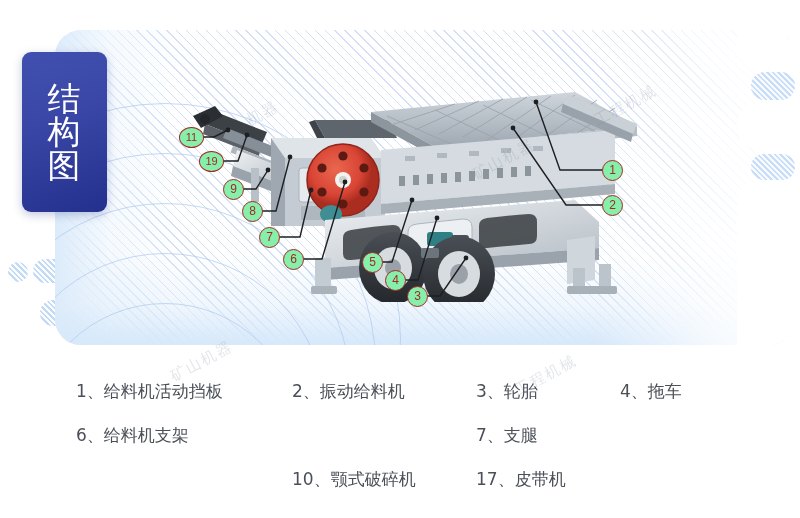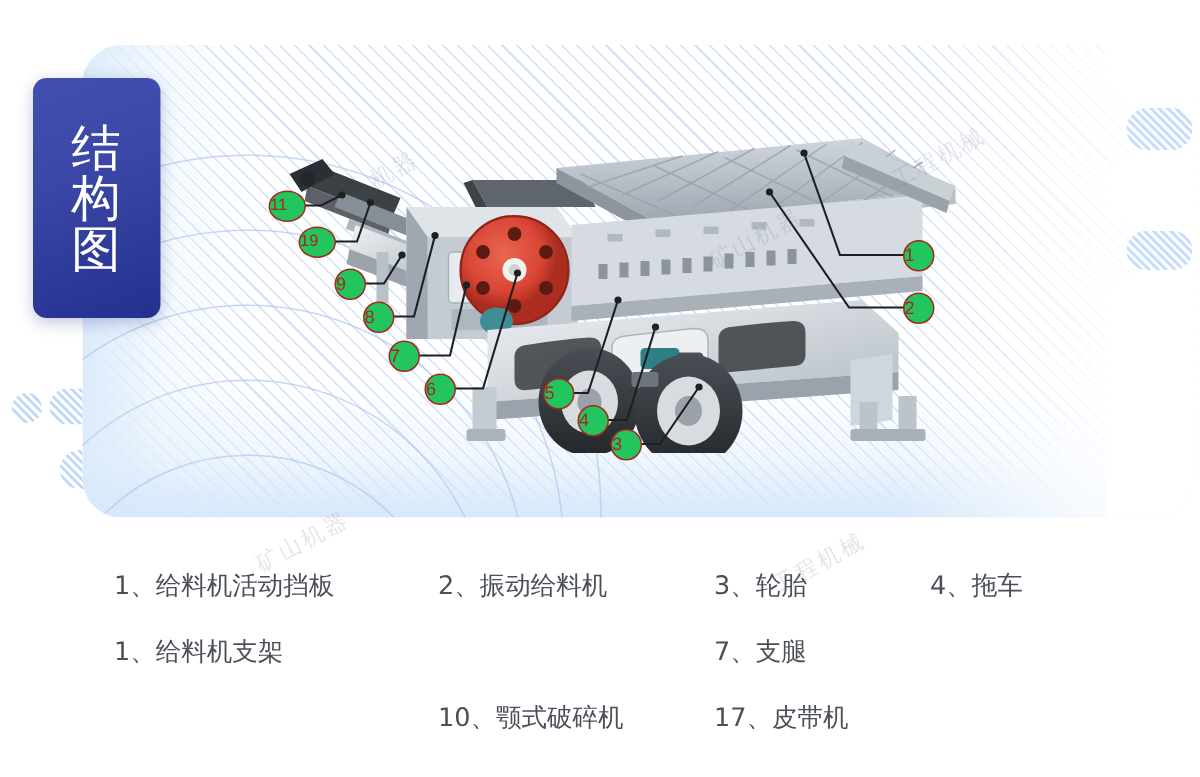--- a/index.html
+++ b/index.html
@@ -73,22 +73,22 @@
     font-family:"DejaVu Sans","Liberation Sans",sans-serif;
   }
 
   
   .machine{position:absolute;left:175px;top:72px;width:470px;height:230px;z-index:3;}
   .machine svg{display:block;width:100%;height:100%;}
 
   
   .callout{
     position:absolute;width:21px;height:21px;border-radius:50%;
-    border:1.6px solid #a5281f;background:#22c55e;
-    color:#a5281f;font-size:12px;line-height:18px;text-align:left;
+    border:1.6px solid #a5281f;background:#86efac;
+    color:#a5281f;font-size:12px;line-height:18px;text-align:center;
     font-family:"Liberation Sans",sans-serif;
     z-index:8;box-sizing:border-box;
   }
   .callout.wide{width:25px;border-radius:50%;font-size:11px;}
   .leaders{position:absolute;left:0;top:0;width:800px;height:360px;z-index:7;pointer-events:none;}
 
   
   .wm{position:absolute;color:rgba(120,130,150,.20);font-size:15px;
       font-family:"DejaVu Sans","Liberation Sans",sans-serif;
       transform:rotate(-28deg);white-space:nowrap;z-index:9;letter-spacing:2px;}
@@ -346,21 +346,21 @@
 <div class="legend">
 
   <div class="legend-row" id="legend-row-0">
     <div class="legend-item c0">1、给料机活动挡板</div>
     <div class="legend-item c1">2、振动给料机</div>
     <div class="legend-item c2">3、轮胎</div>
     <div class="legend-item c3">4、拖车</div>
   </div>
 
   <div class="legend-row" id="legend-row-1">
-    <div class="legend-item c0">1、给料机支架</div>
+    <div class="legend-item c0">6、给料机支架</div>
     <div class="legend-item c2">7、支腿</div>
   </div>
 
   <div class="legend-row" id="legend-row-2">
     <div class="legend-item c1">10、颚式破碎机</div>
     <div class="legend-item c2">17、皮带机</div>
   </div>
 
 </div>
 

